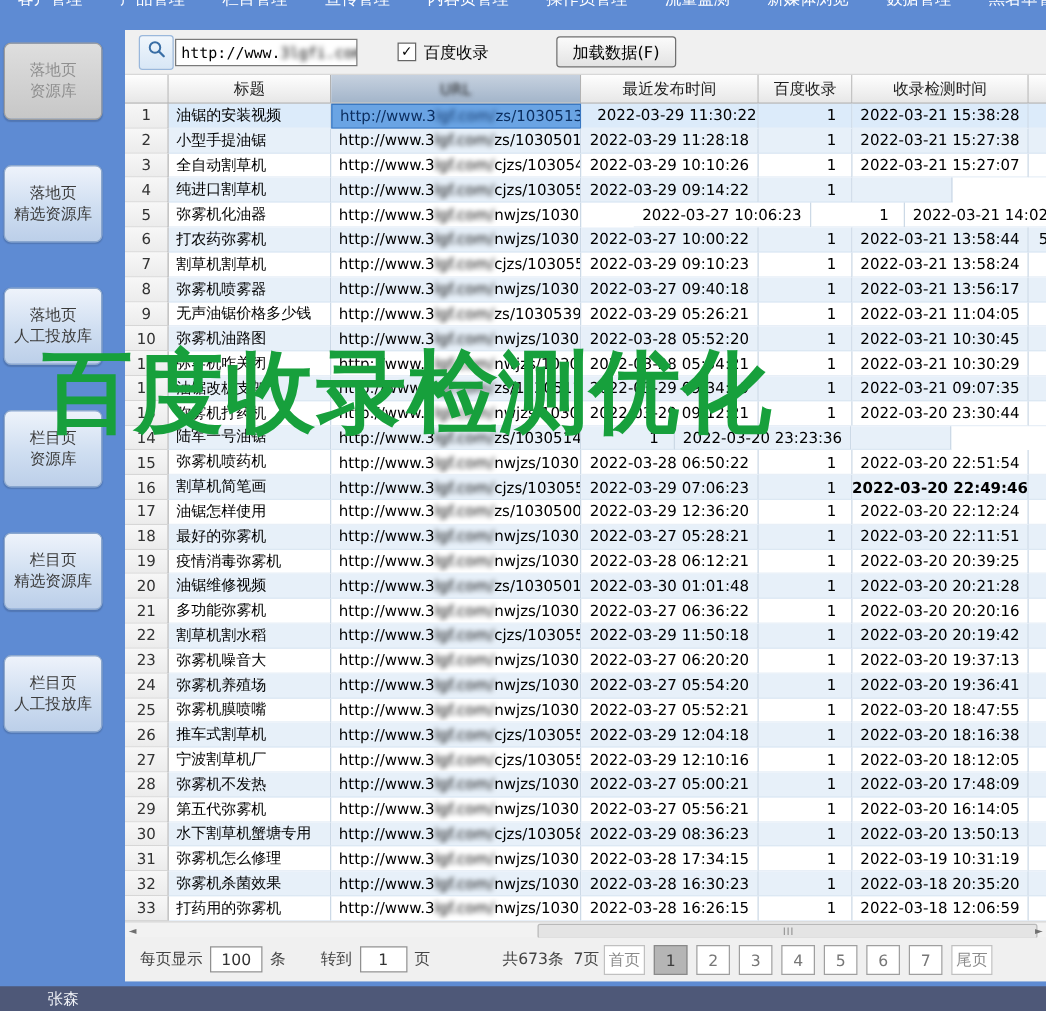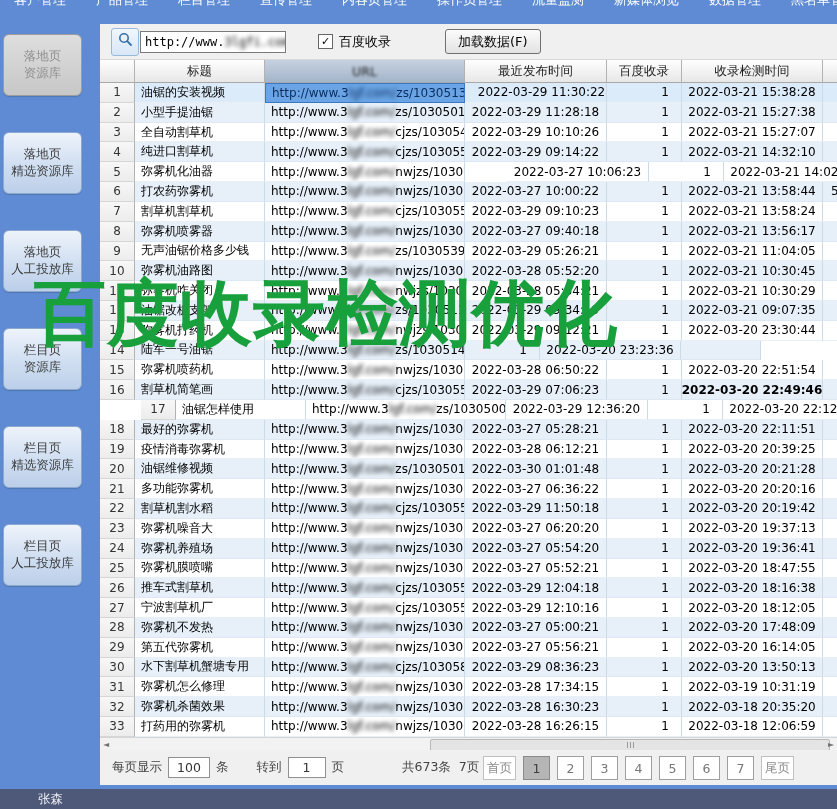--- a/index.html
+++ b/index.html
@@ -196,21 +196,20 @@
         <div class="grow even">
           <div class="cell num" style="width: 35px;">4</div>
           <div class="cell c-title" style="width: 130px;">纯进口割草机</div>
           <div class="cell c-url" style="width: 200px;">
             <span>http://www.3</span>
             <span class="blur">lgf.com/</span>
             <span>cjzs/103055...</span>
           </div>
           <div class="cell c-pub" style="width: 142px;">2022-03-29 09:14:22</div>
           <div class="cell c-bd" style="width: 75px;">1</div>
-          <div class="cell c-chk" style="width: 141px;">2022-03-21 14:32:10</div>
           <div class="cell c-extra" style="width: 80px;"></div>
         </div>
         <div class="grow odd">
           <div class="cell num" style="width: 35px;">5</div>
           <div class="cell c-title" style="width: 130px;">弥雾机化油器</div>
           <div class="cell c-url" style="width: 200px;">
             <span>http://www.3</span>
             <span class="blur">lgf.com/</span>
             <span>nwjzs/10302...</span>
           </div>
@@ -355,21 +354,21 @@
             <span>http://www.3</span>
             <span class="blur">lgf.com/</span>
             <span>cjzs/103055...</span>
           </div>
           <div class="cell c-pub" style="width: 142px;">2022-03-29 07:06:23</div>
           <div class="cell c-bd" style="width: 75px;">1</div>
           <div class="cell c-chk" style="width: 141px; font-weight: bold;">2022-03-20 22:49:46</div>
           <div class="cell c-extra" style="width: 80px;"></div>
         </div>
         <div class="grow odd">
-          <div class="cell num" style="width: 35px; margin-left: 41px;">17</div>
+          <div class="cell num" style="width: 35px;">17</div>
           <div class="cell c-title" style="width: 130px;">油锯怎样使用</div>
           <div class="cell c-url" style="width: 200px;">
             <span>http://www.3</span>
             <span class="blur">lgf.com/</span>
             <span>zs/1030500...</span>
           </div>
           <div class="cell c-pub" style="width: 142px;">2022-03-29 12:36:20</div>
           <div class="cell c-bd" style="width: 75px;">1</div>
           <div class="cell c-chk" style="width: 141px;">2022-03-20 22:12:24</div>
           <div class="cell c-extra" style="width: 80px;"></div>

